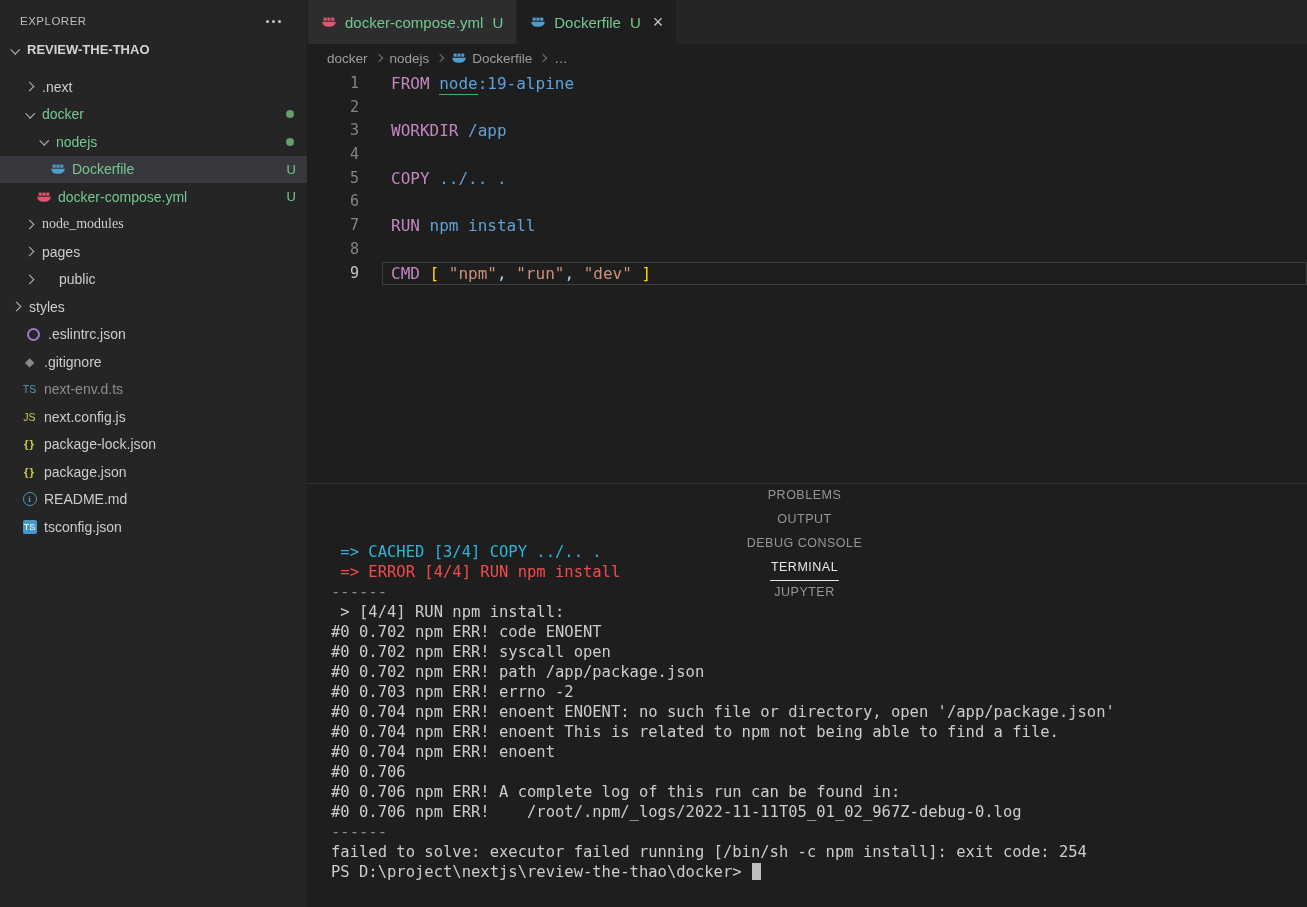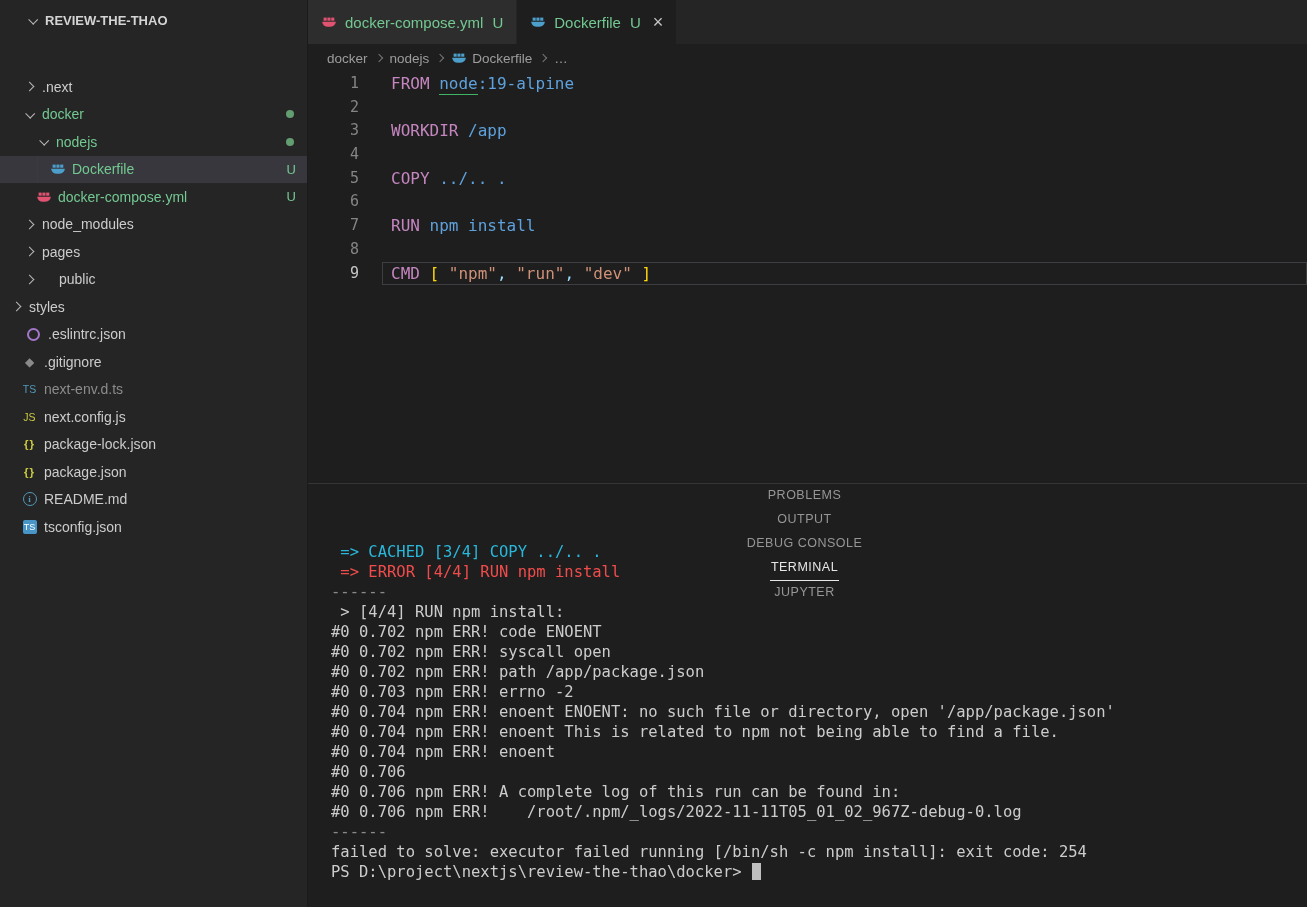--- a/index.html
+++ b/index.html
@@ -5,21 +5,21 @@
   html,body{margin:0;padding:0;background:#111;}
   .app{position:relative;width:1307px;height:907px;background:#1e1e1e;overflow:hidden;
        font-family:"Liberation Sans","DejaVu Sans",sans-serif;color:#cccccc;
        -webkit-font-smoothing:antialiased;}
   
   .sidebar{position:absolute;left:0;top:0;bottom:0;width:307px;background:#252526;}
   .sbh{height:42px;display:flex;align-items:center;justify-content:space-between;
        padding:0 22px 0 20px;color:#bdbdbd;font-size:11.5px;letter-spacing:.5px;}
   .mdots{display:flex;gap:3px;cursor:pointer;padding:4px;}
   .mdots i{width:3px;height:3px;border-radius:50%;background:#c5c5c5;}
-  .rootrow{display:flex;align-items:flex-end;height:28px;padding-left:23px;font-weight:700;
+  .rootrow{display:flex;align-items:flex-start;height:28px;padding-left:5px;font-weight:700;
        font-size:13px;color:#d4d4d4;cursor:pointer;}
   .twisty{width:19px;height:16px;display:flex;align-items:center;justify-content:center;
        margin-right:3px;flex:none;color:#bababa;}
   .chev{display:inline-block;width:6px;height:6px;border-right:1.4px solid currentColor;
        border-bottom:1.4px solid currentColor;}
   .chev.r{transform:rotate(-45deg);}
   .chev.d{transform:rotate(45deg) translateY(-1px);}
   .tree{position:absolute;top:73px;left:0;right:0;}
   .trow{position:relative;display:flex;align-items:center;height:27.5px;cursor:pointer;
        font-size:14px;}
@@ -89,20 +89,28 @@
   .c-fg{color:#cccccc;}
   .cursor{display:inline-block;width:9px;height:17px;background:#bfbfbf;vertical-align:-3px;margin-left:1px;}
   svg.whale{flex:none;}
 </style>
 </head>
 <body>
 
 <div class="app">
 
   <aside class="sidebar">
+    <div class="sbh">
+      <span>EXPLORER</span>
+      <span class="mdots">
+          <i></i>
+          <i></i>
+          <i></i>
+        </span>
+    </div>
     <div class="rootrow">
       <span class="twisty">
           <span class="chev d"></span>
         </span>
       <span>REVIEW-THE-THAO</span>
     </div>
     <div class="tree" id="tree">
         <div class="trow lvl1" style="padding-left: 20px;">
           <span class="twisty">
             <span class="chev r"></span>
@@ -140,21 +148,21 @@
             <svg width="16" height="16" viewBox="0 0 16 16" class="whale">
               <rect x="2.6" y="3.6" width="3.1" height="3.1" fill="#e25372"></rect>
               <rect x="6.4" y="3.6" width="3.1" height="3.1" fill="#e25372"></rect>
               <rect x="10.2" y="3.6" width="3.1" height="3.1" fill="#e25372"></rect>
               <path d="M1.1 7.7 h13.8 c-.4 3.2-2.8 5-6.3 5 h-1.5 c-3.4 0-5.6-1.9-6-5 z" fill="#e25372"></path>
             </svg>
           </span>
           <span class="lbl">docker-compose.yml</span>
           <span class="badge">U</span>
         </div>
-        <div class="trow lvl1" style="padding-left: 20px;">
+        <div class="trow lvl1" style="padding-left: 20px; font-family: Liberation Serif, serif;">
           <span class="twisty">
             <span class="chev r"></span>
           </span>
           <span class="lbl">node_modules</span>
         </div>
         <div class="trow lvl1" style="padding-left: 20px;">
           <span class="twisty">
             <span class="chev r"></span>
           </span>
           <span class="lbl">pages</span>

